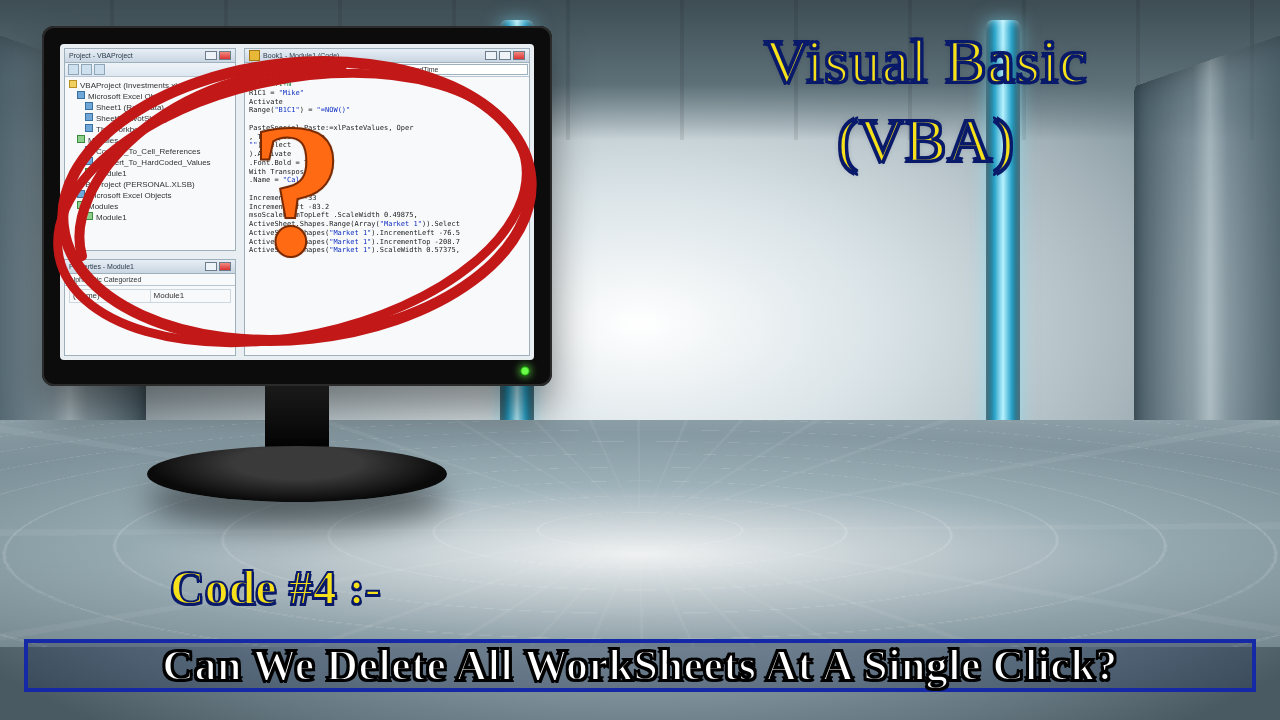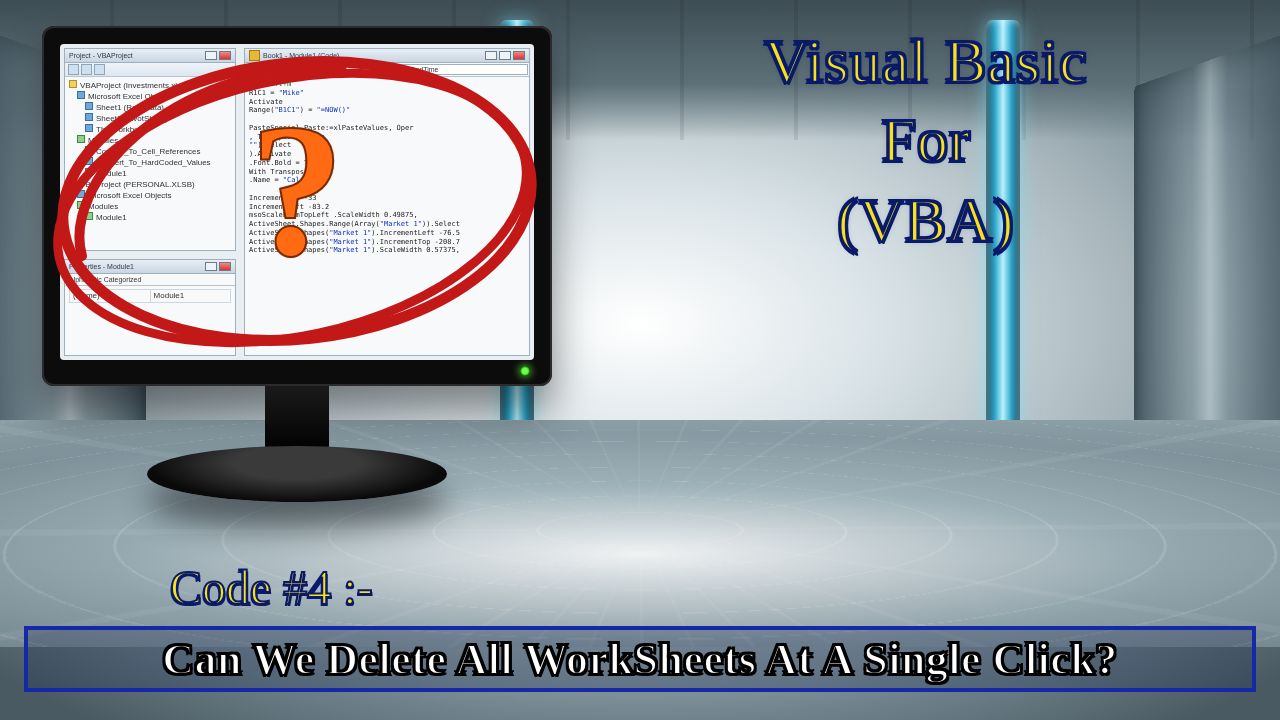--- a/index.html
+++ b/index.html
@@ -119,28 +119,28 @@
     -webkit-text-stroke: 2.5px #0a1a6a;
     text-shadow:
       2px 2px 0 #0a1a6a, -2px 2px 0 #0a1a6a, 2px -2px 0 #0a1a6a, -2px -2px 0 #0a1a6a,
       0 0 6px rgba(0,0,0,.25);
     letter-spacing:1px;
   }
 
   
   .code-label{
     position:absolute; left:170px; top:560px;
-    font-size:48px; font-weight:400; color:#f6e11a;
+    font-size:48px; font-weight:700; color:#f6e11a;
     -webkit-text-stroke:2px #0a1a6a;
     text-shadow: 1.5px 1.5px 0 #0a1a6a, -1.5px 1.5px 0 #0a1a6a;
   }
 
   
   .bottom-bar{
-    position:absolute; left:24px; right:24px; bottom:28px; height:66px;
+    position:absolute; left:24px; right:24px; bottom:28px; height:53px;
     background: rgba(20,40,80,0.28);
     border:4px solid #1528a6;
     display:flex; align-items:center; justify-content:center;
   }
   .bottom-bar span{
     font-size:44px; font-weight:700; color:#fff;
     -webkit-text-stroke:2px #000;
     text-shadow: 2px 2px 0 #000, -2px 2px 0 #000, 2px -2px 0 #000, -2px -2px 0 #000;
     letter-spacing:.5px;
   }
@@ -253,21 +253,20 @@
       <path d="M40 230 C 20 160, 120 40, 300 40" fill="none" stroke="#c21818" stroke-width="10" stroke-linecap="round"></path>
     </svg>
     <div class="qmark">?</div>
   </div>
   <div class="stand-neck"></div>
   <div class="stand-base"></div>
 </div>
 
 <div class="big-title">
   <div>Visual Basic</div>
-  <div>For</div>
   <div>(VBA)</div>
 </div>
 
 <div class="code-label">Code #4 :-</div>
 
 <div class="bottom-bar">
   <span>Can We Delete All WorkSheets At A Single Click?</span>
 </div>
 
 </body></html>

